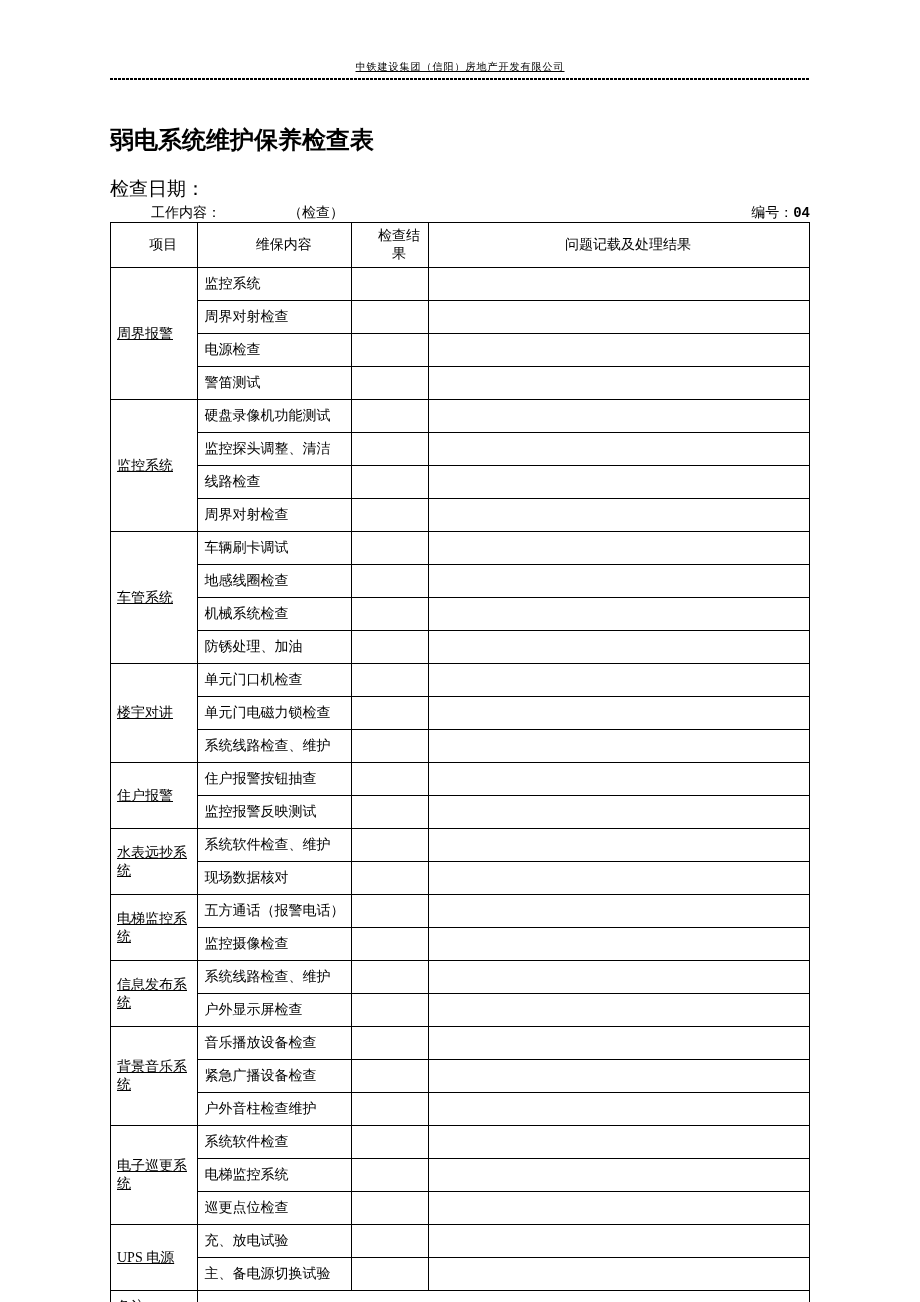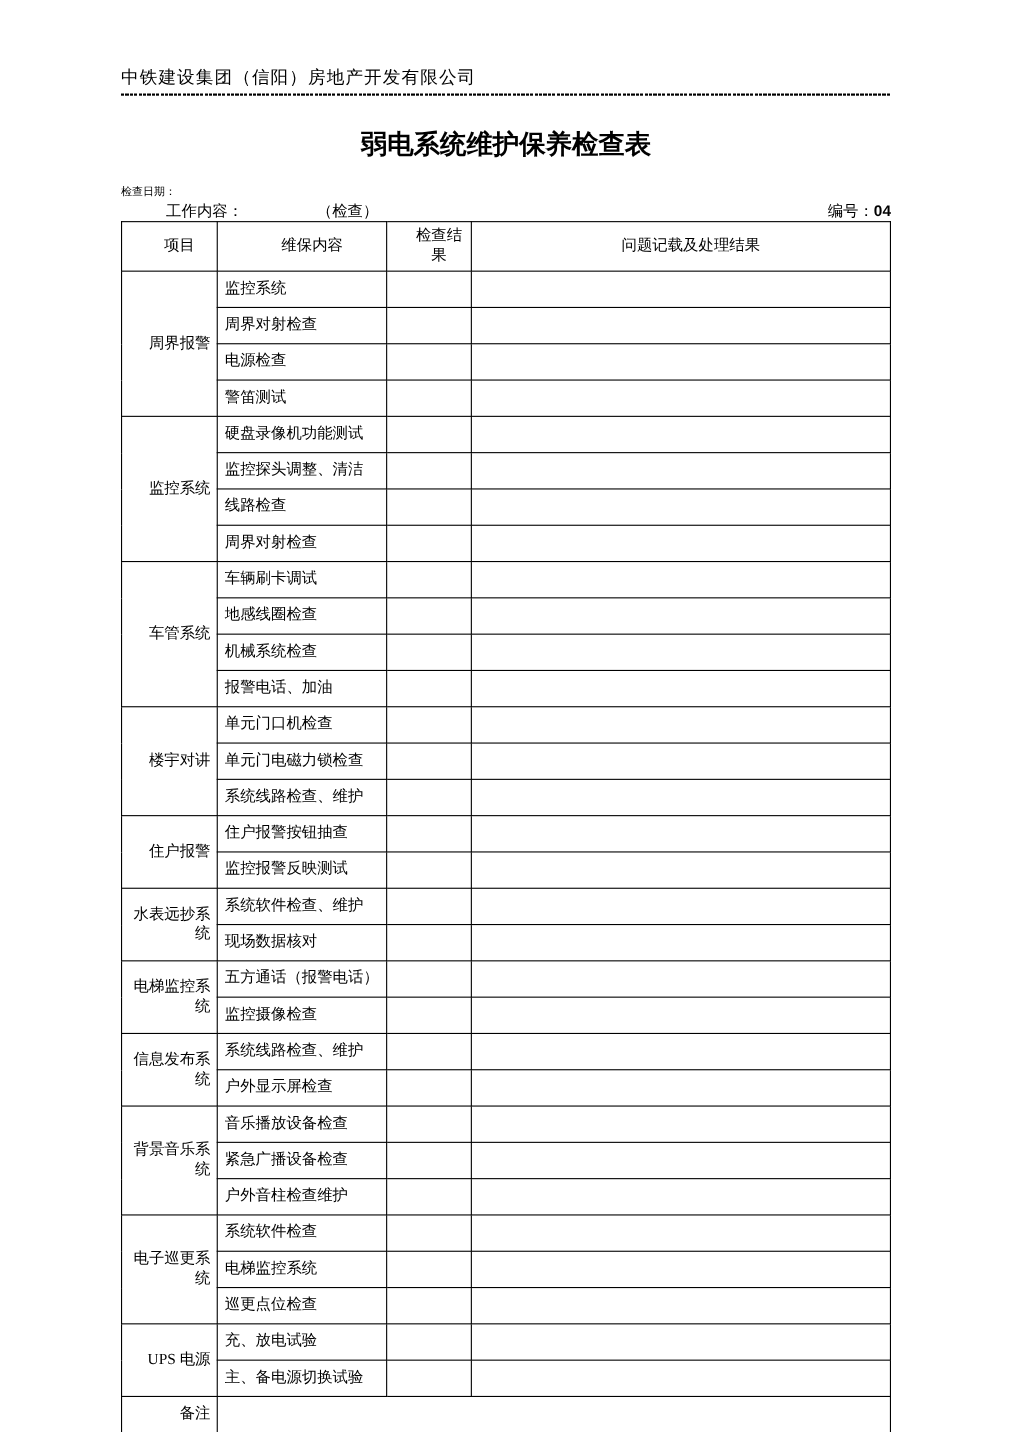--- a/index.html
+++ b/index.html
@@ -9,39 +9,40 @@
     font-family: "SimSun", "宋体", serif;
     color: #000;
     width: 920px;
   }
   .page {
     box-sizing: border-box;
     width: 920px;
     padding: 60px 110px 40px 110px;
   }
   .header-company {
-    text-align: left;
-    font-size: 16px;
+    text-align: center;
+    font-size: 10px;
     letter-spacing: 1px;
+    text-decoration: underline;
   }
   .header-rule {
     width: 100%;
     height: 2px;
     background: repeating-linear-gradient(90deg, #000 0, #000 3px, transparent 3px, transparent 4px);
     margin-top: 4px;
   }
   .title {
-    text-align: center;
+    text-align: left;
     font-size: 24px;
     font-weight: bold;
-    margin: 28px 0 20px 0;
+    margin: 44px 0 20px 0;
     font-family: Liberation Sans, sans-serif;
   }
   .meta-line {
-    font-size: 10px;
+    font-size: 19px;
     margin-bottom: 2px;
   }
   .meta-row {
     display: flex;
     justify-content: space-between;
     font-size: 14px;
     margin-bottom: 0px;
     margin-left: 41px;
   }
   table {
@@ -59,29 +60,29 @@
   }
   th {
     font-weight: normal;
     text-align: center;
     padding-left: 24px;
   }
   col.c1 { width: 12.5%; }
   col.c2 { width: 22%; }
   col.c3 { width: 11%; }
   col.c4 { width: 54.5%; }
-  .center { text-align: right; }
+  .center { text-align: left; text-decoration: underline; }
   .left { text-align: left; }
   .note-row td {
     text-align: left;
     padding-left: 6px;
   }
   .serial-val {
     font-weight: bold;
-    font-family: Liberation Sans, sans-serif;
+    font-family: Liberation Mono, monospace;
   }
 </style>
 </head>
 <body>
 
 <div class="page">
   <div class="header-company">中铁建设集团（信阳）房地产开发有限公司</div>
   <div class="header-rule"></div>
 
   <div class="title">弱电系统维护保养检查表</div>
@@ -166,21 +167,21 @@
           <td class="left">地感线圈检查</td>
           <td></td>
           <td></td>
         </tr>
         <tr>
           <td class="left">机械系统检查</td>
           <td></td>
           <td></td>
         </tr>
         <tr>
-          <td class="left">报警电话、加油</td>
+          <td class="left">防锈处理、加油</td>
           <td></td>
           <td></td>
         </tr>
         <tr>
           <td rowspan="3" class="center">楼宇对讲</td>
           <td class="left">单元门口机检查</td>
           <td></td>
           <td></td>
         </tr>
         <tr>

